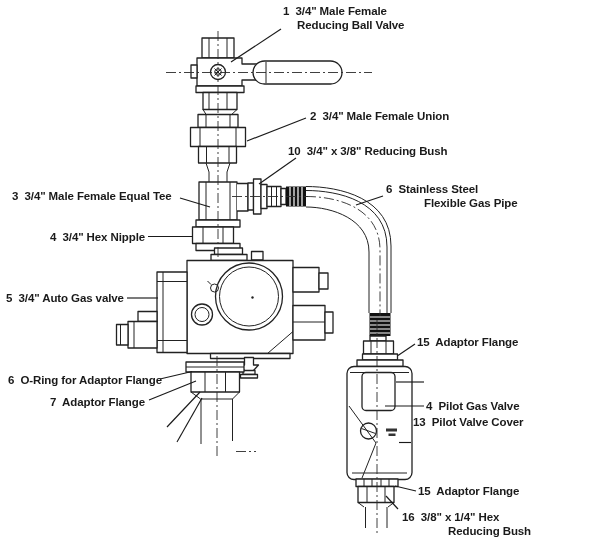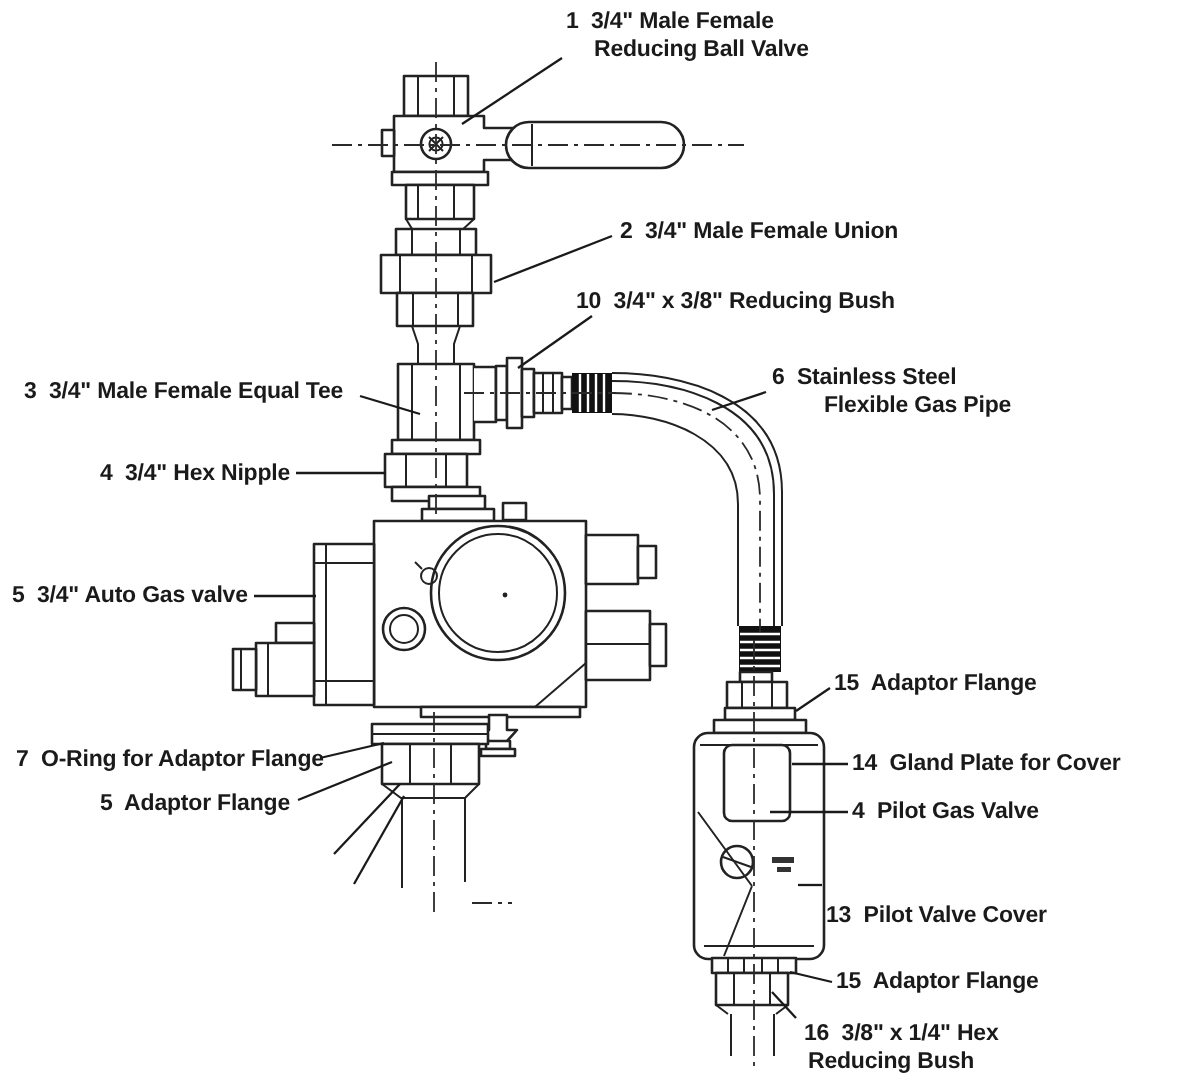--- a/index.html
+++ b/index.html
@@ -171,27 +171,26 @@
       <path class="lead" d="M416,491 L395,486"></path>
       <path class="lead" d="M398,509 L386,496"></path>
     </g>
   </svg>
 
   <div class="lbl" style="left:283px;top:5px">1  3/4" Male Female</div>
   <div class="lbl" style="left:297px;top:19px">Reducing Ball Valve</div>
   <div class="lbl" style="left:310px;top:110px">2  3/4" Male Female Union</div>
   <div class="lbl" style="left:288px;top:145px">10  3/4" x 3/8" Reducing Bush</div>
   <div class="lbl" style="left:386px;top:183px">6  Stainless Steel</div>
-  <div class="lbl" style="left:412px;top:197px">Flexible Gas Pipe</div>
+  <div class="lbl" style="left:424px;top:197px">Flexible Gas Pipe</div>
   <div class="lbl" style="left:12px;top:190px">3  3/4" Male Female Equal Tee</div>
   <div class="lbl" style="left:50px;top:231px">4  3/4" Hex Nipple</div>
   <div class="lbl" style="left:6px;top:292px">5  3/4" Auto Gas valve</div>
-  <div class="lbl" style="left:8px;top:374px">7  O-Ring for Adaptor Flange</div>
-  <div class="lbl" style="left:50px;top:396px">5  Adaptor Flange</div>
+  <div class="lbl" style="left:8px;top:374px">6  O-Ring for Adaptor Flange</div>
+  <div class="lbl" style="left:50px;top:396px">7  Adaptor Flange</div>
   <div class="lbl" style="left:417px;top:336px">15  Adaptor Flange</div>
-  <div class="lbl" style="left:426px;top:376px">14  Gland Plate for Cover</div>
   <div class="lbl" style="left:426px;top:400px">4  Pilot Gas Valve</div>
-  <div class="lbl" style="left:413px;top:452px">13  Pilot Valve Cover</div>
+  <div class="lbl" style="left:413px;top:416px">13  Pilot Valve Cover</div>
   <div class="lbl" style="left:418px;top:485px">15  Adaptor Flange</div>
   <div class="lbl" style="left:402px;top:511px">16  3/8" x 1/4" Hex</div>
-  <div class="lbl" style="left:404px;top:525px">Reducing Bush</div>
+  <div class="lbl" style="left:448px;top:525px">Reducing Bush</div>
 
 </div>
 
 </body></html>

